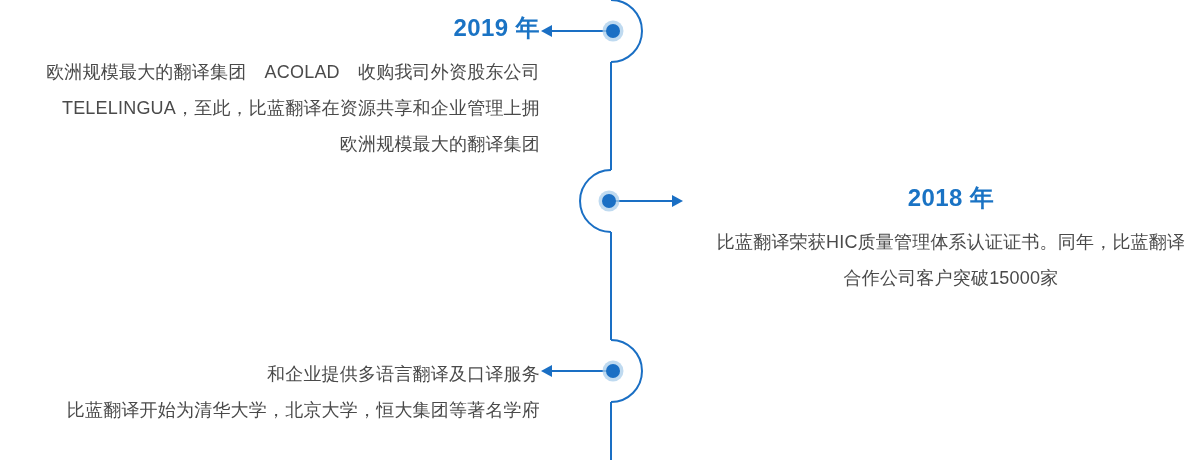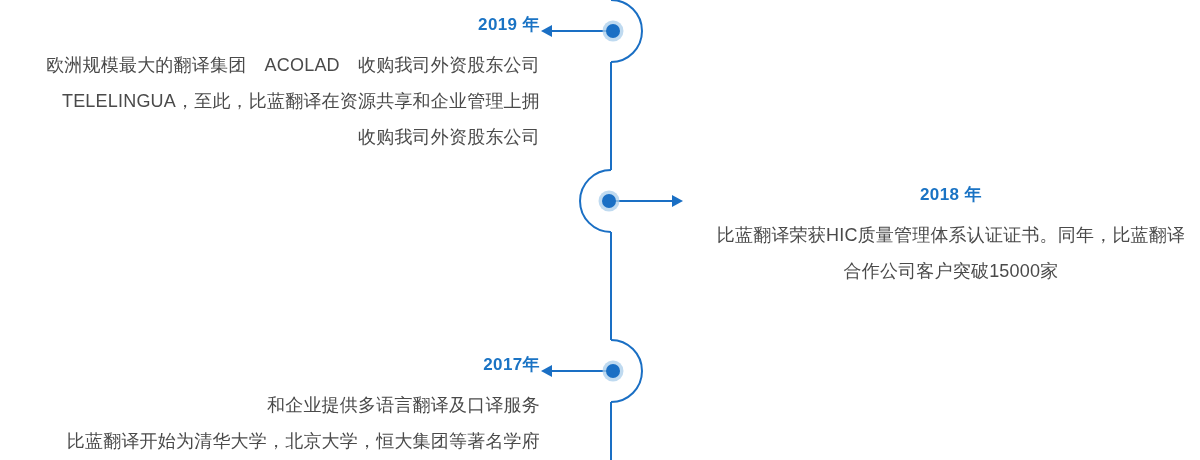--- a/index.html
+++ b/index.html
@@ -31,21 +31,21 @@
     position: absolute;
   }
   .entry-left {
     text-align: right;
   }
   .entry-right {
     text-align: center;
   }
 
   .year-label {
-    font-size: 17px;
+    font-size: 24px;
     font-weight: bold;
     color: #1a73c4;
     letter-spacing: 0.4px;
     line-height: 1;
     white-space: nowrap;
     margin: 0;
   }
 
   .entry-body {
     font-size: 18px;
@@ -126,31 +126,30 @@
     <circle cx="613" cy="371" r="10.5" fill="#a9cdeb" opacity="0.75"></circle>
     <circle cx="613" cy="371" r="7" fill="#1a6fc4"></circle>
   </g>
 </svg>
 
 <div class="entry entry-left" id="entry-2019">
   <div class="year-label">2019 年</div>
   <div class="entry-body">
     <div>欧洲规模最大的翻译集团　ACOLAD　收购我司外资股东公司</div>
     <div>TELELINGUA，至此，比蓝翻译在资源共享和企业管理上拥</div>
-    <div>收购我司外资股东公司</div>
+    <div>欧洲规模最大的翻译集团</div>
   </div>
 </div>
 
 <div class="entry entry-right" id="entry-2018">
   <div class="year-label">2018 年</div>
   <div class="entry-body">
     <div>比蓝翻译荣获HIC质量管理体系认证证书。同年，比蓝翻译</div>
     <div>合作公司客户突破15000家</div>
   </div>
 </div>
 
 <div class="entry entry-left" id="entry-2017">
-  <div class="year-label">2017年</div>
   <div class="entry-body">
     <div>和企业提供多语言翻译及口译服务</div>
     <div>比蓝翻译开始为清华大学，北京大学，恒大集团等著名学府</div>
   </div>
 </div>
 
 </body></html>

